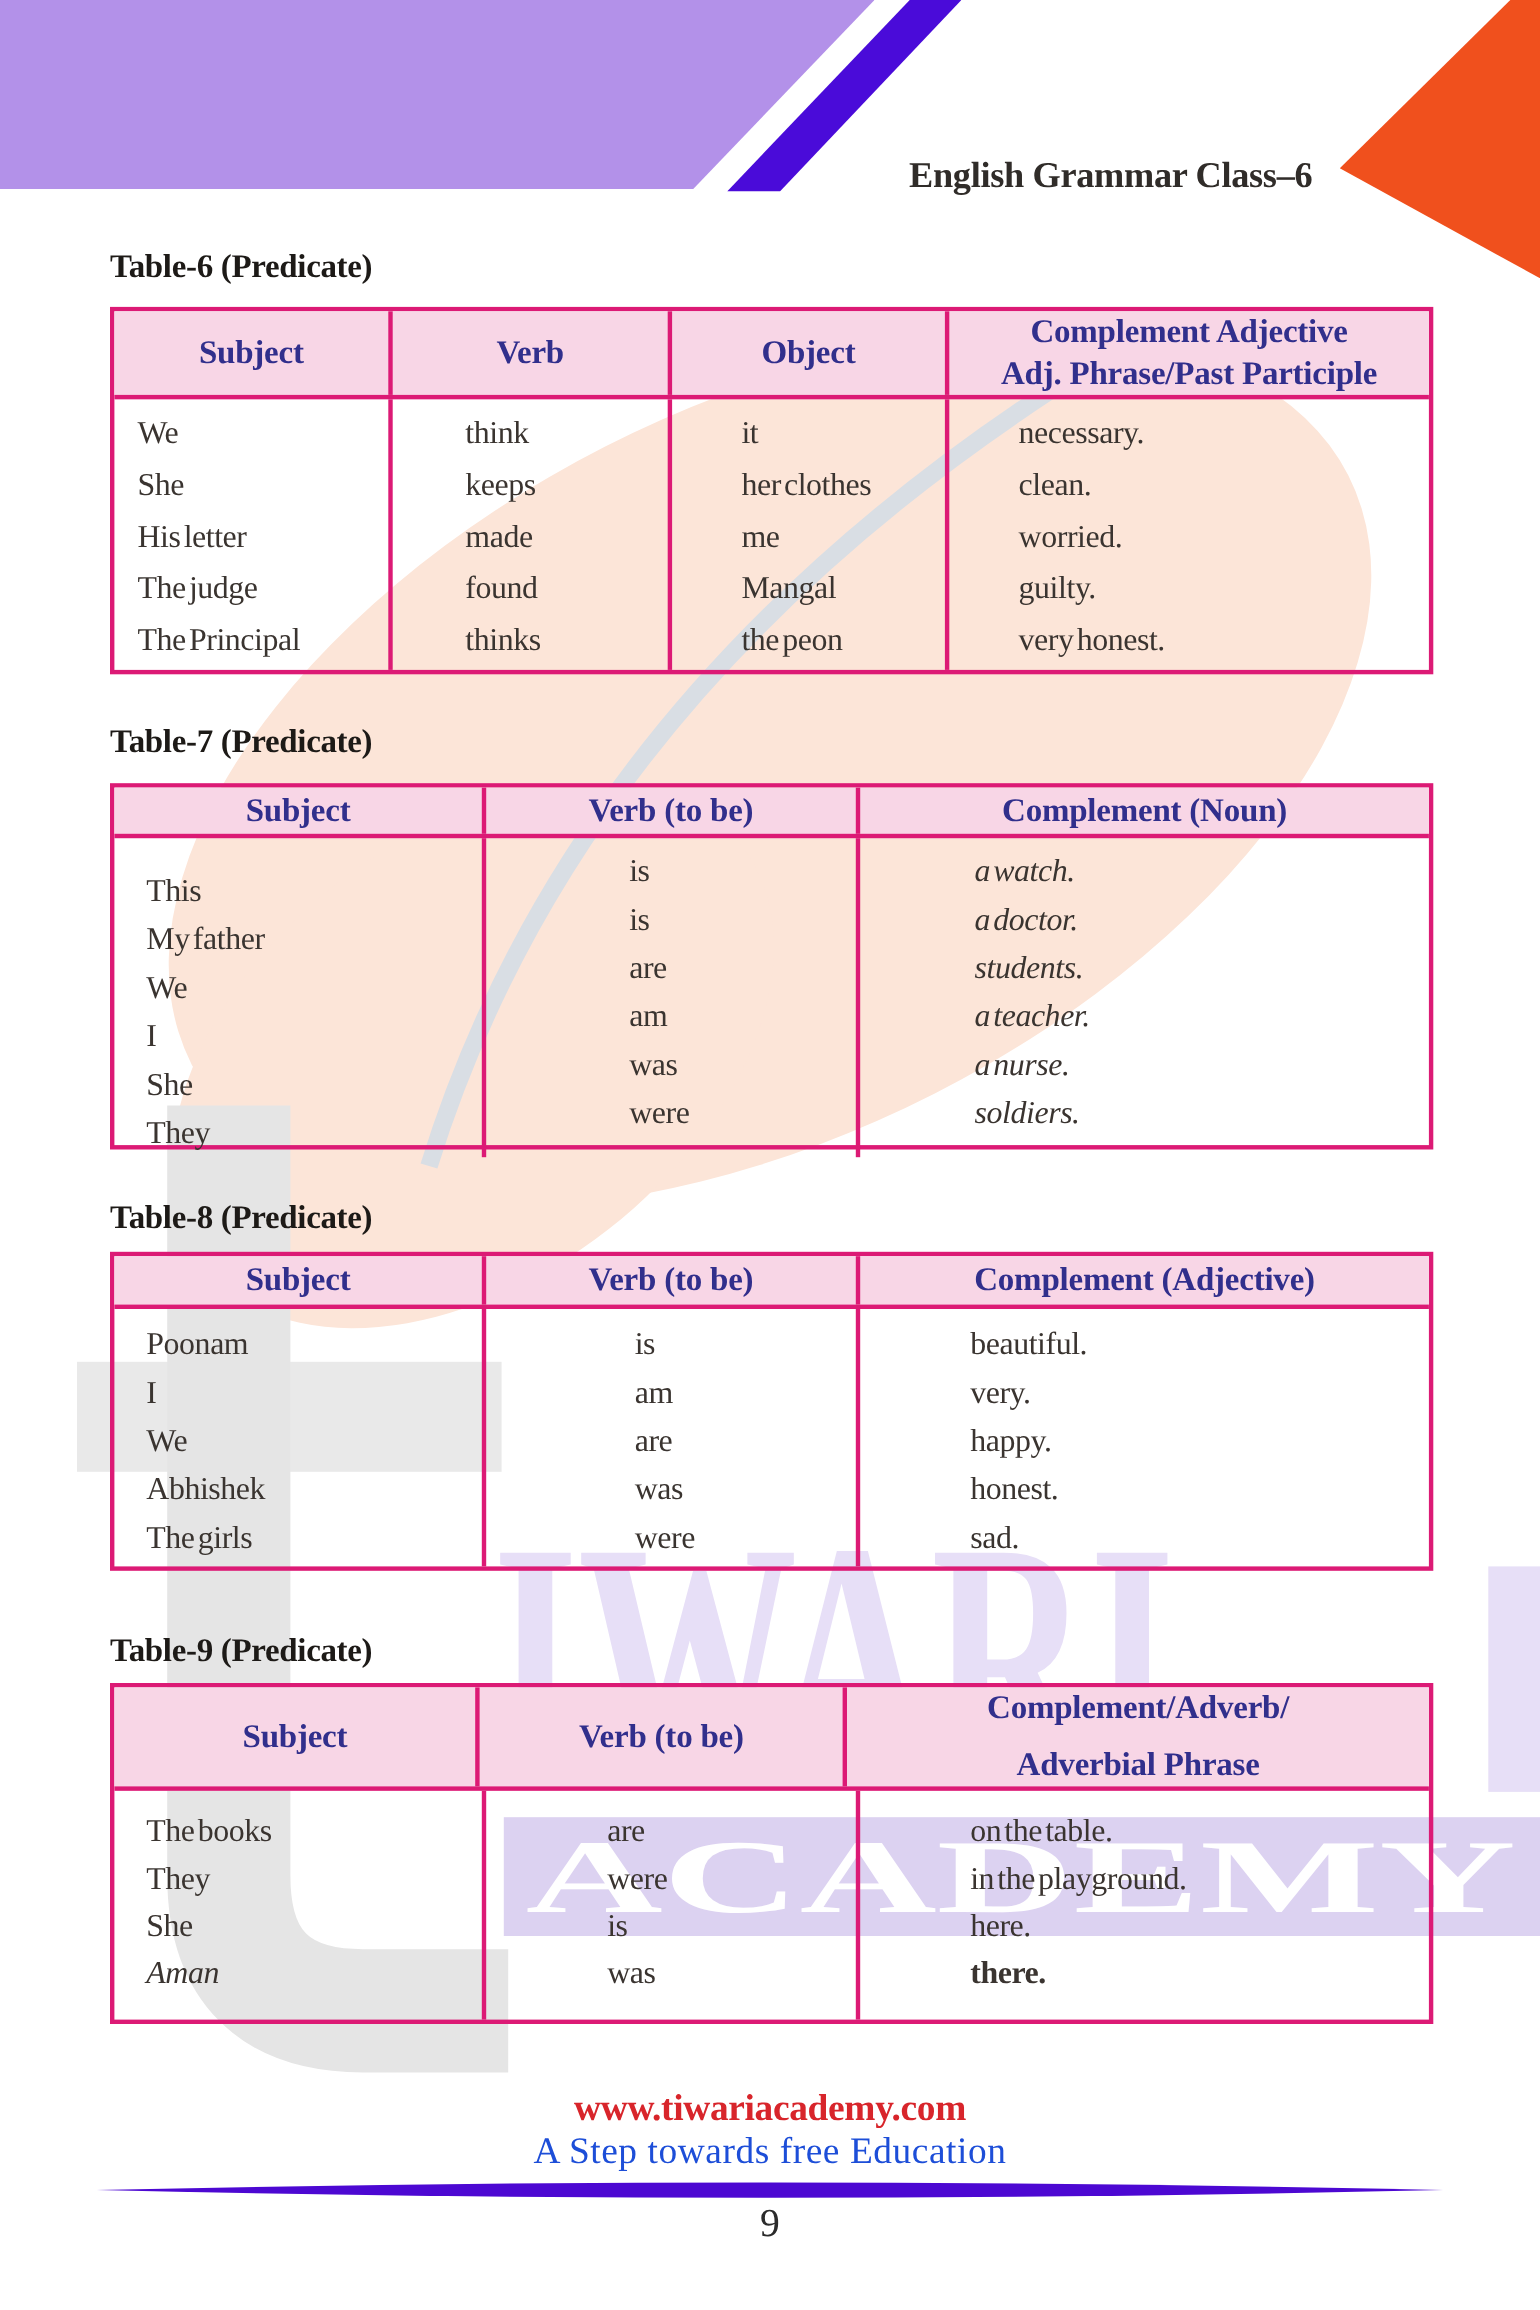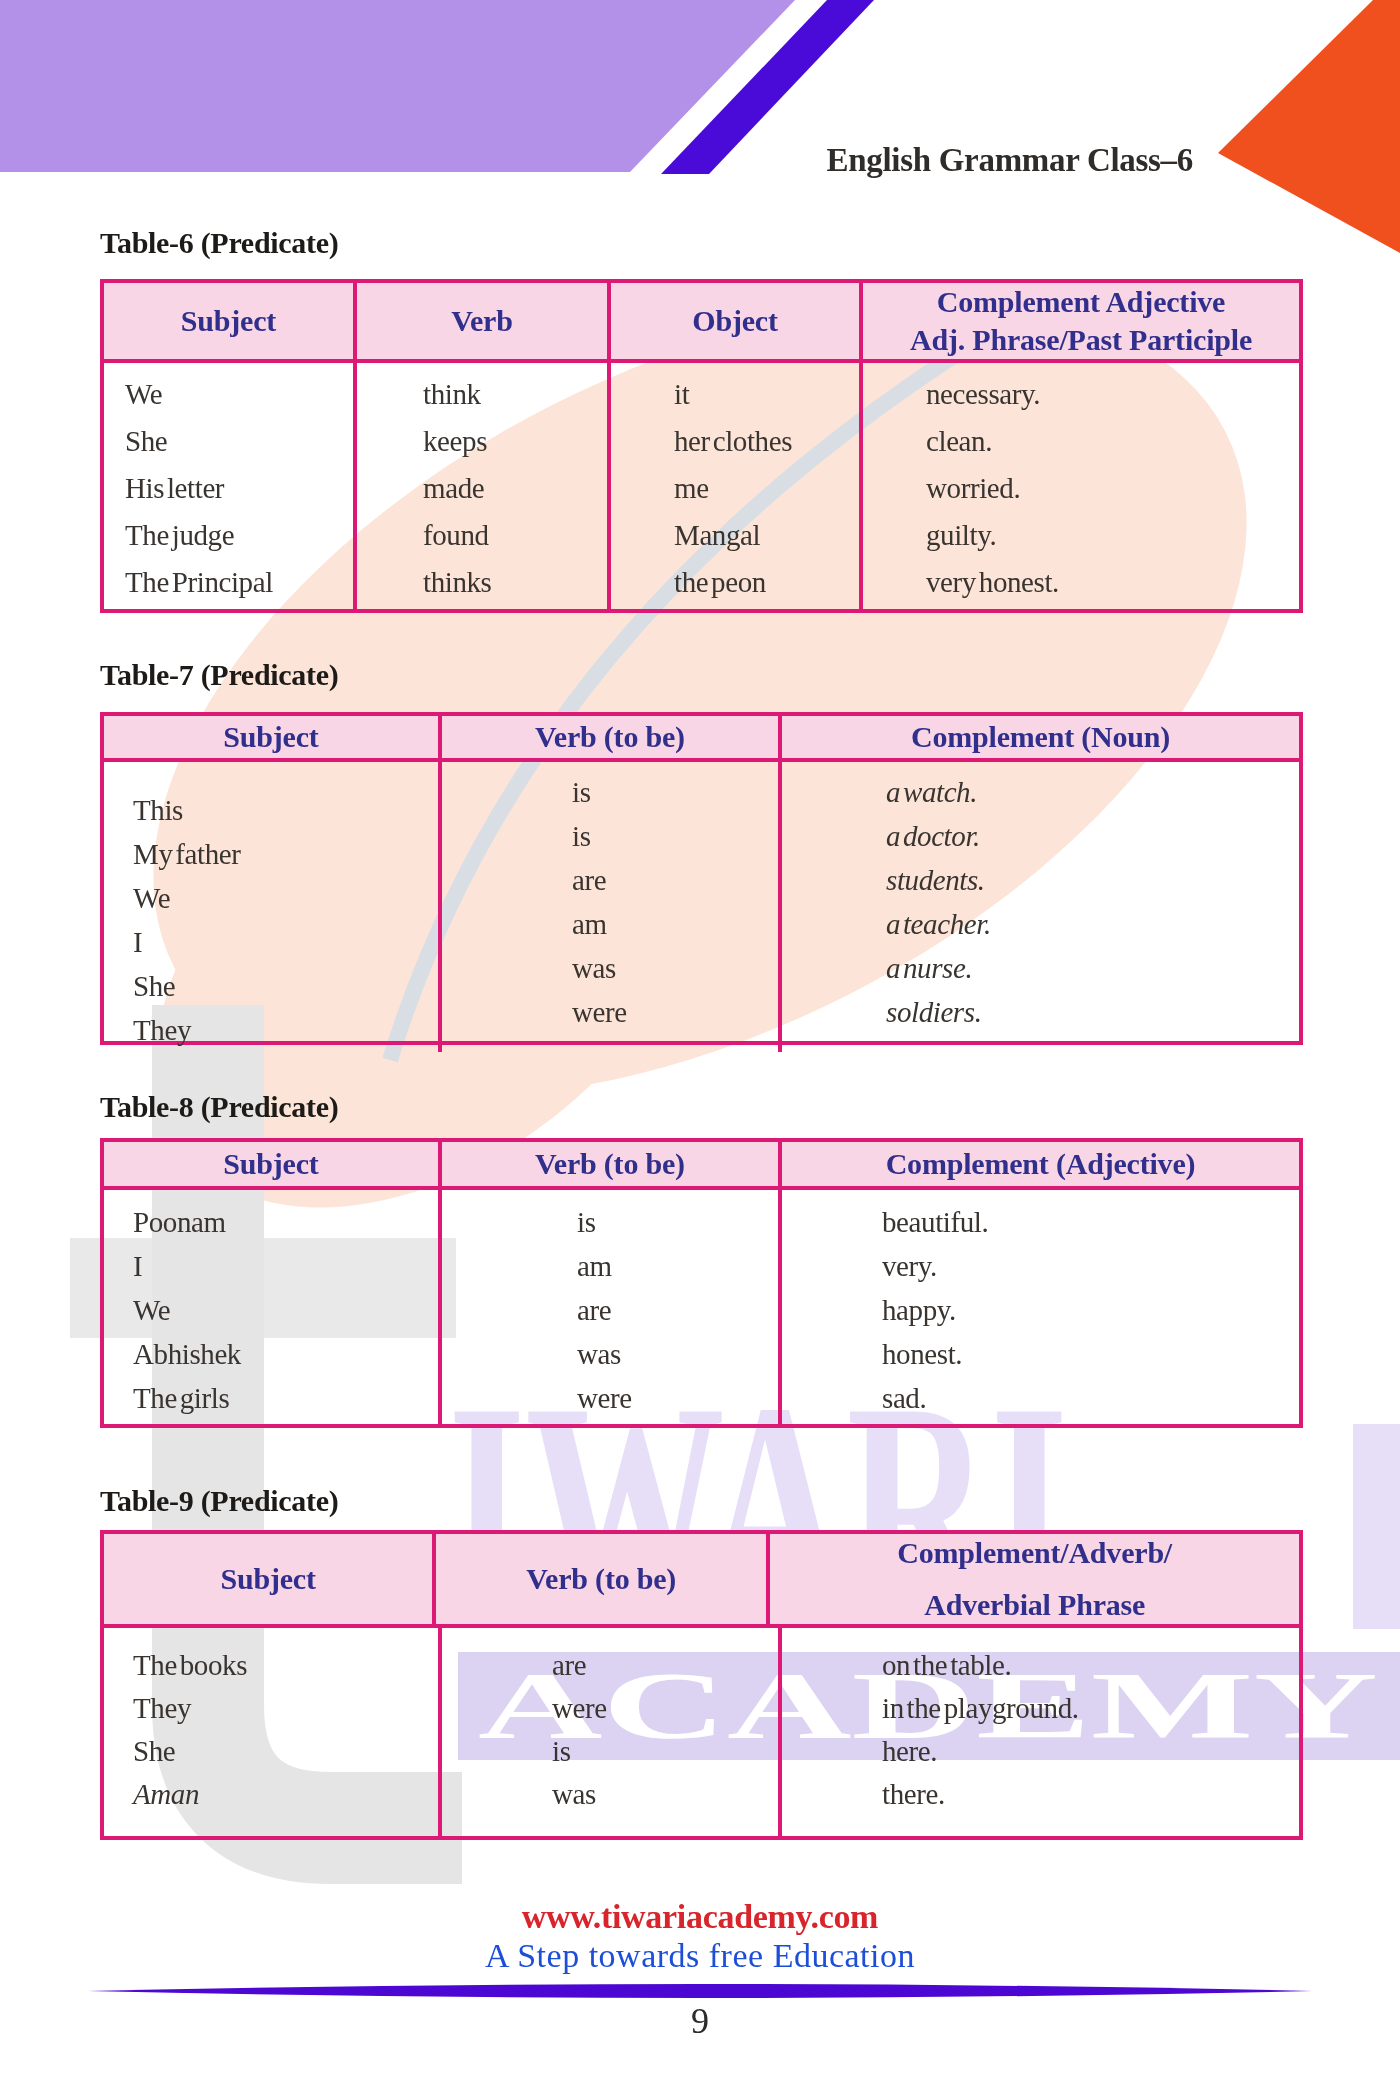--- a/index.html
+++ b/index.html
@@ -233,21 +233,21 @@
         <div class="bcol" style="width: 340px; padding-left: 110px; padding-top: 16px;">
           <div class="cell" style="height: 43px;">are</div>
           <div class="cell" style="height: 43px;">were</div>
           <div class="cell" style="height: 43px;">is</div>
           <div class="cell" style="height: 43px;">was</div>
         </div>
         <div class="bcol" style="width: 517px; padding-left: 100px; padding-top: 16px;">
           <div class="cell" style="height: 43px;">on the table.</div>
           <div class="cell" style="height: 43px;">in the playground.</div>
           <div class="cell" style="height: 43px;">here.</div>
-          <div class="cell" style="height: 43px;">there.</div>
+          <div class="cell" style="height: 43px; font-weight: bold;">there.</div>
         </div>
       </div>
   </div>
 
   <div class="fcenter site-url">www.tiwariacademy.com</div>
   <div class="fcenter tagline">A Step towards free Education</div>
   <svg class="divider-svg" width="1400" height="40" viewBox="0 0 1400 40">
     <path d="M 88 16 Q 700 2 1312 16 Q 700 30 88 16" fill="#4C08D2"></path>
   </svg>
   <div class="fcenter page-num">9</div>

